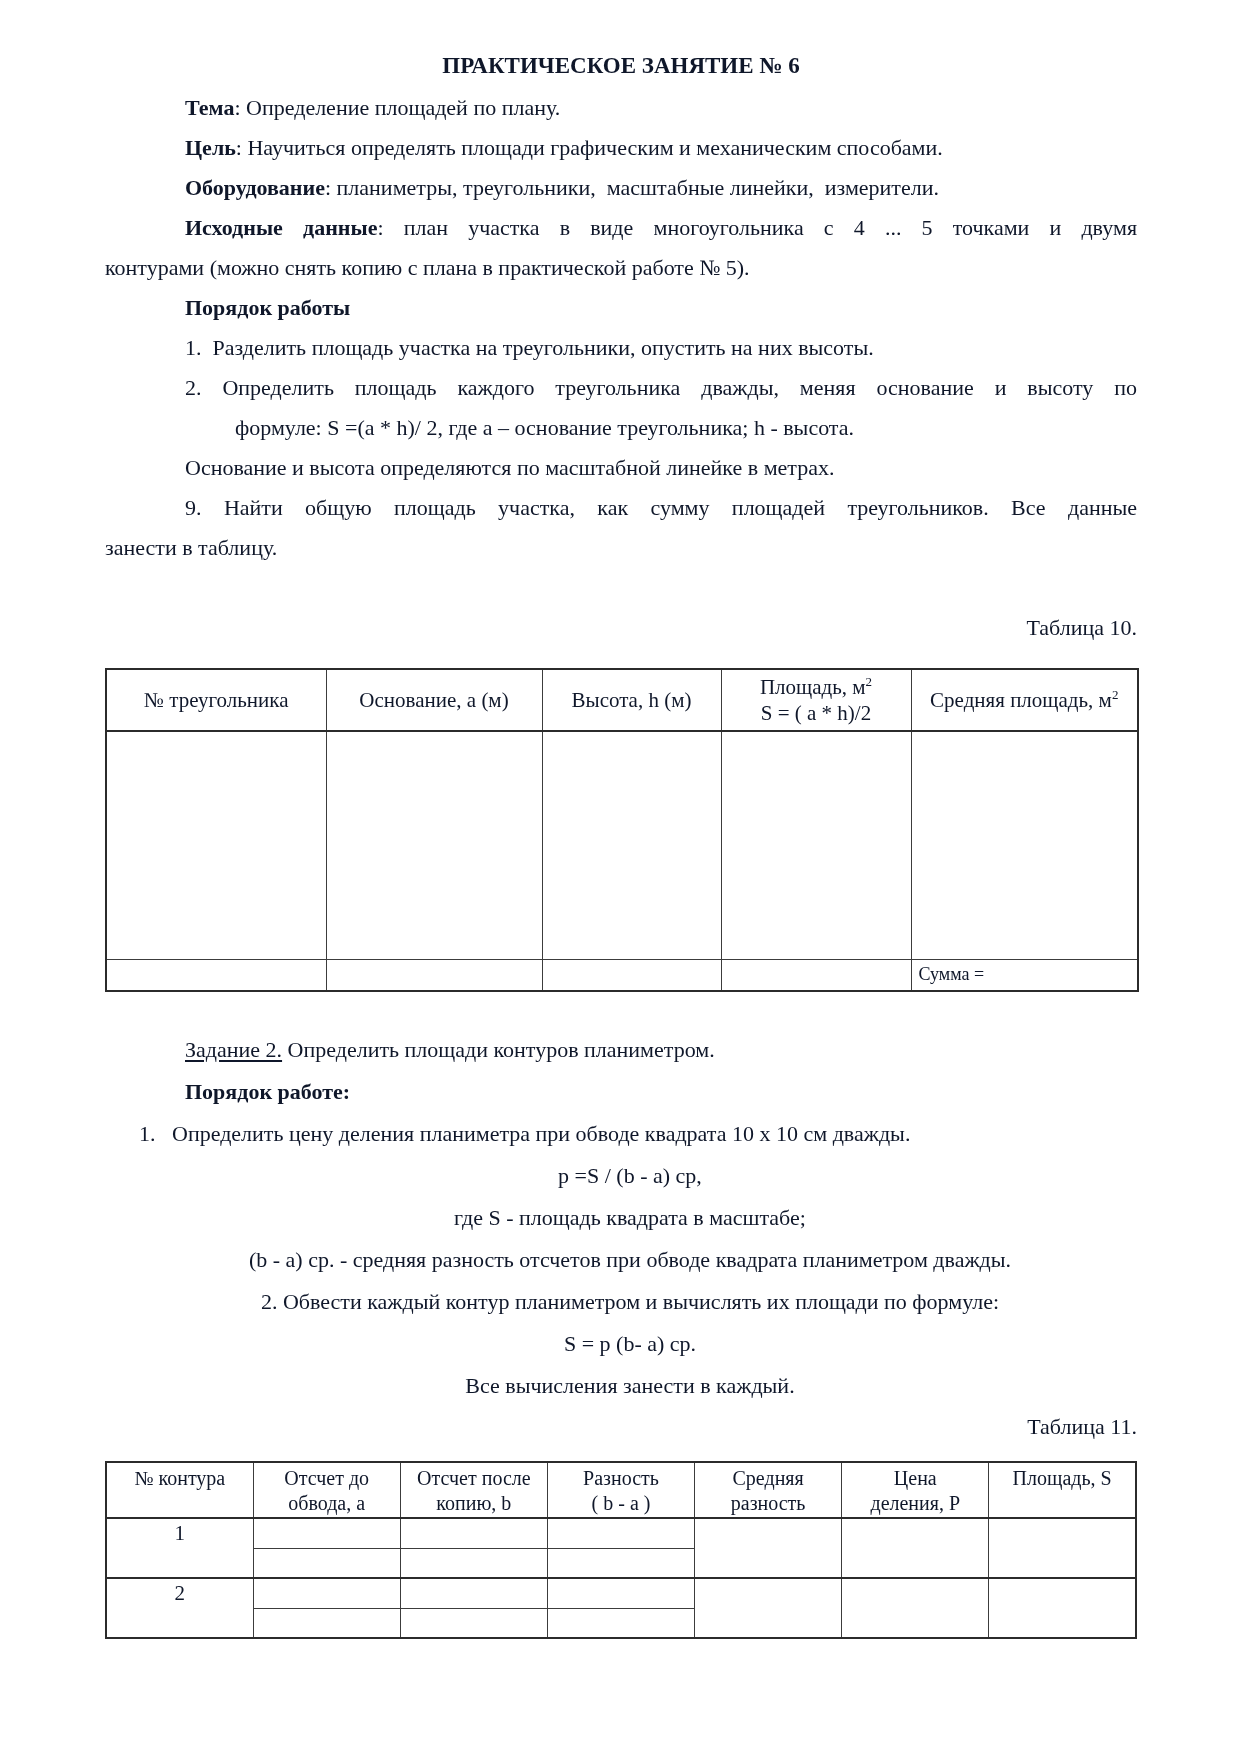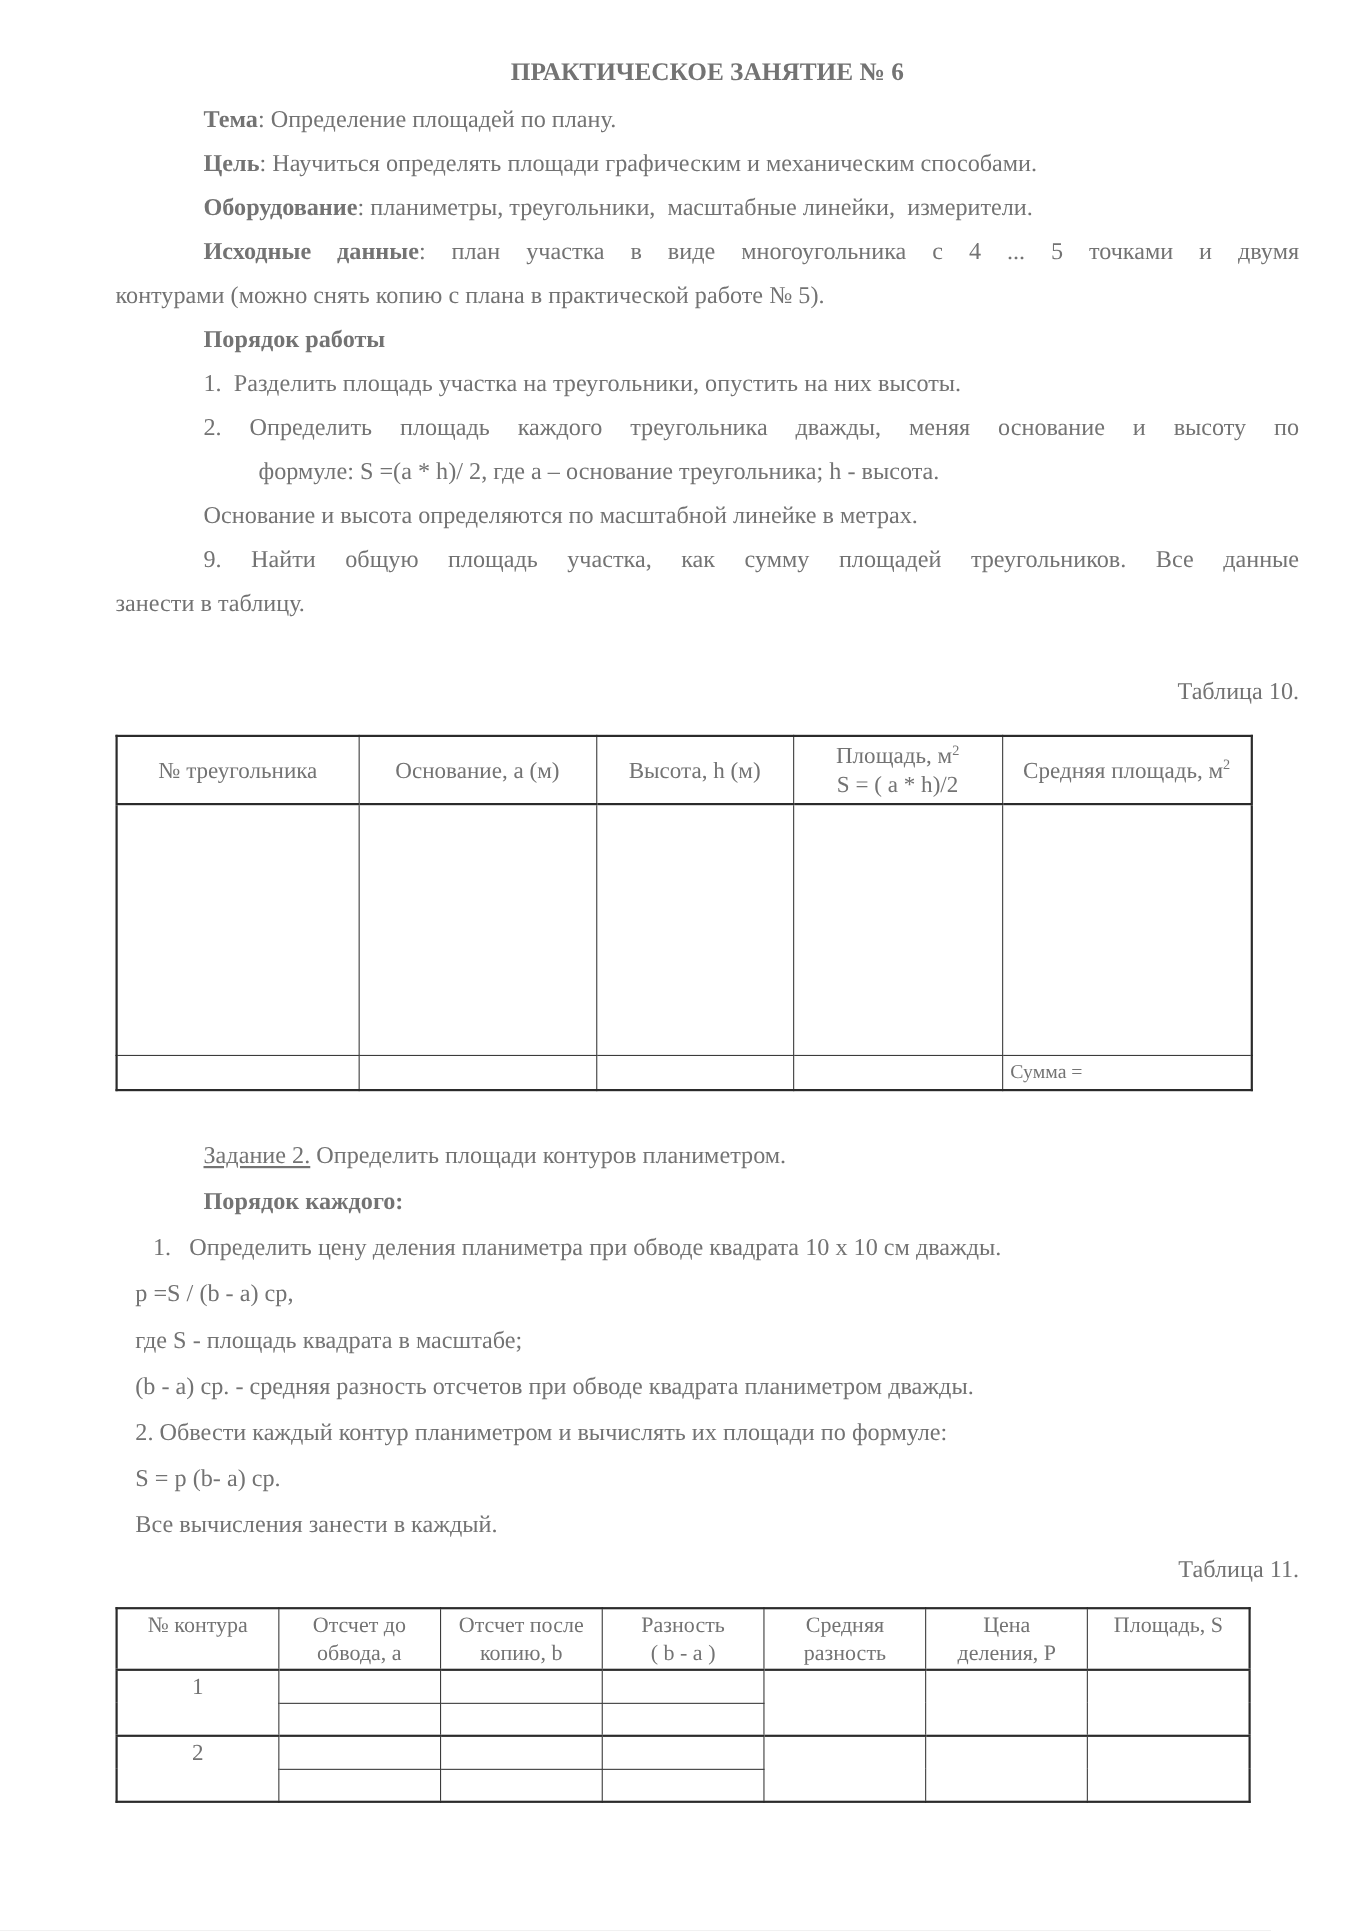--- a/index.html
+++ b/index.html
@@ -2,44 +2,44 @@
 <html><head>
 <meta charset="utf-8">
 <style>
   html,body { margin:0; padding:0; background:#e8e8e8; }
   .page {
     position:relative;
     width:1241px; height:1755px;
     margin:0 auto;
     background:#ffffff;
     box-sizing:border-box;
-    padding:0 60px 0 105px;
+    padding:0 104px 0 105px;
     font-family:"Liberation Serif","DejaVu Serif",serif;
-    color:#737373;
+    color:#0f172a;
     overflow:hidden;
   }
   .title {
     margin-top:52px;
     text-align:center;
     font-weight:bold;
     font-size:23px;
     line-height:28px;
   }
   #section1 { margin-top:8px; }
   #section2 { margin-top:37px; }
   .line {
     height:40px; line-height:40px;
     font-size:22px;
     white-space:pre-wrap;
   }
   #section2 .line { height:42px; line-height:42px; }
   .ind      { padding-left:80px; }
   .ind-deep { padding-left:130px; }
   .ind-num  { padding-left:34px; }
-  .ind-sm   { padding-left:18px; }
+  .ind-sm   { padding-left:18px;text-align:center; }
   .just {
     text-align:justify;
     text-align-last:justify;
     white-space:normal;
   }
   .b { font-weight:bold; }
   .u { text-decoration:underline; text-underline-offset:3px; }
   .caption {
     text-align:right;
     font-size:22px;
@@ -154,21 +154,21 @@
         <td></td>
         <td></td>
         <td></td>
         <td class="sumcell">Сумма =</td>
       </tr>
     </tbody>
   </table>
 
   <div id="section2">
       <div class="line ind"><span class="u">Задание 2.</span><span> Определить площади контуров планиметром.</span></div>
-      <div class="line ind"><span class="b">Порядок каждого:</span></div>
+      <div class="line ind"><span class="b">Порядок работе:</span></div>
       <div class="line ind-num"><span>1.   Определить цену деления планиметра при обводе квадрата 10 х 10 см дважды.</span></div>
       <div class="line ind-sm"><span>p =S / (b - a) ср,</span></div>
       <div class="line ind-sm"><span>где S - площадь квадрата в масштабе;</span></div>
       <div class="line ind-sm"><span>(b - a) ср. - средняя разность отсчетов при обводе квадрата планиметром дважды.</span></div>
       <div class="line ind-sm"><span>2. Обвести каждый контур планиметром и вычислять их площади по формуле:</span></div>
       <div class="line ind-sm"><span>S = p (b- a) ср.</span></div>
       <div class="line ind-sm"><span>Все вычисления занести в каждый.</span></div>
     </div>
 
   <div id="cap11" class="caption">Таблица 11.</div>

